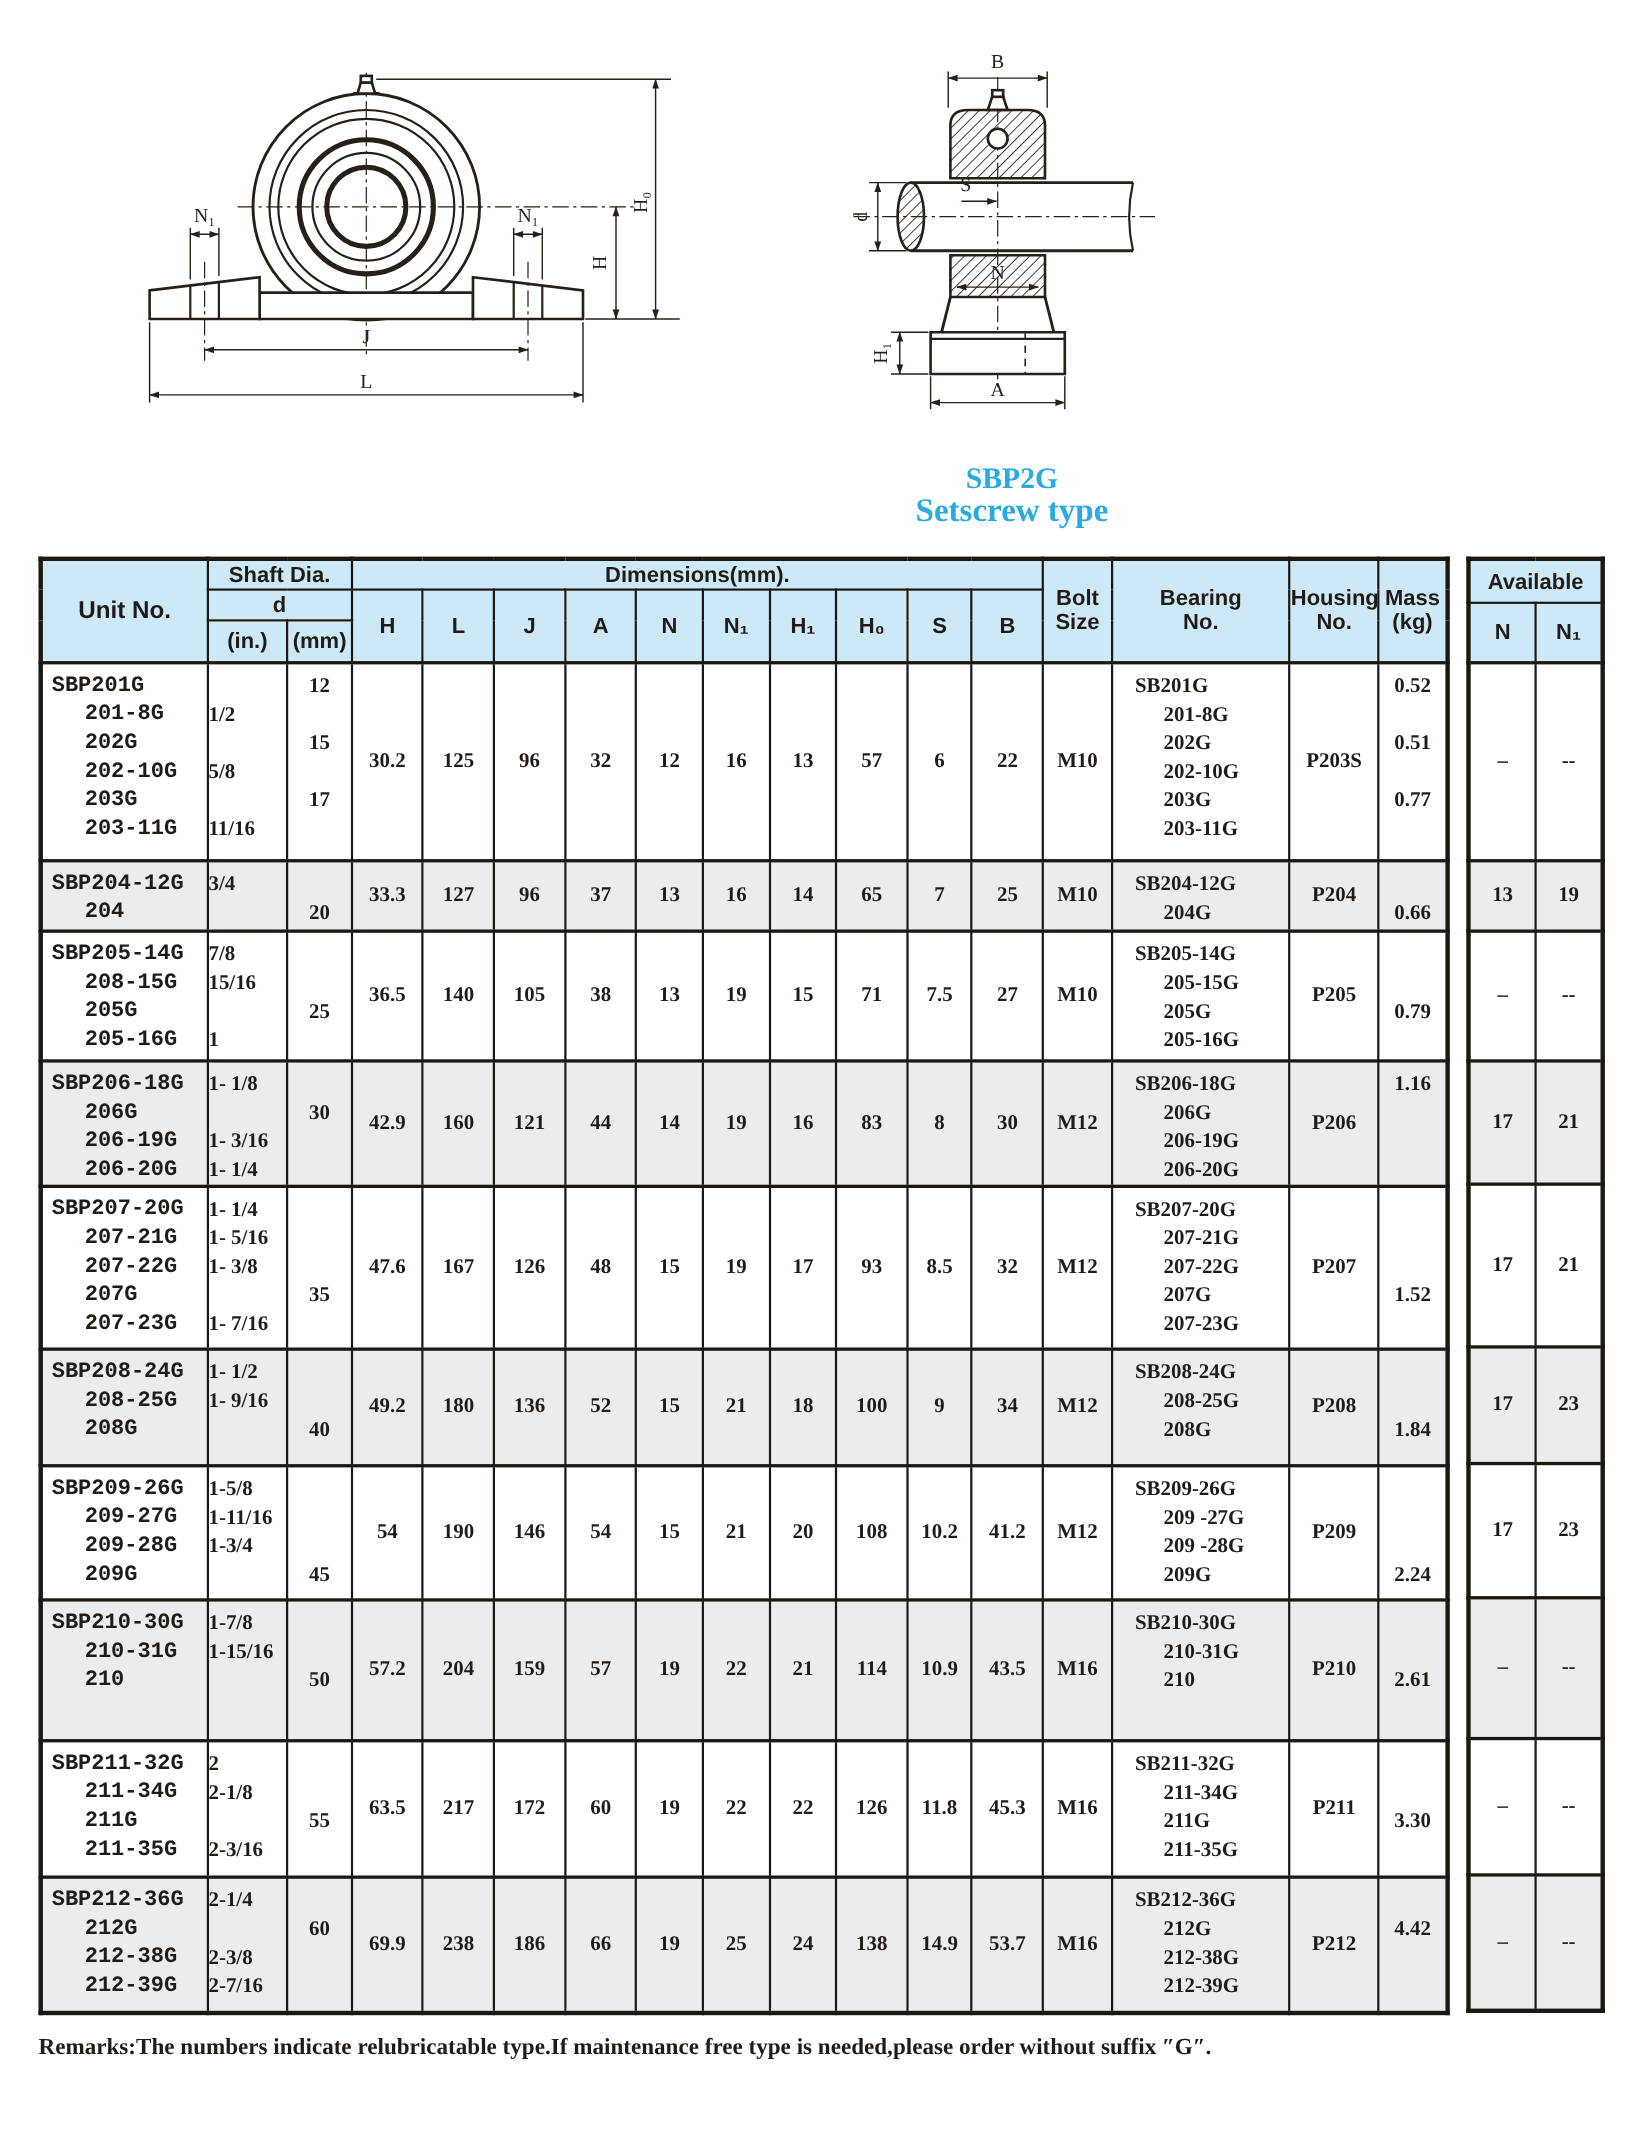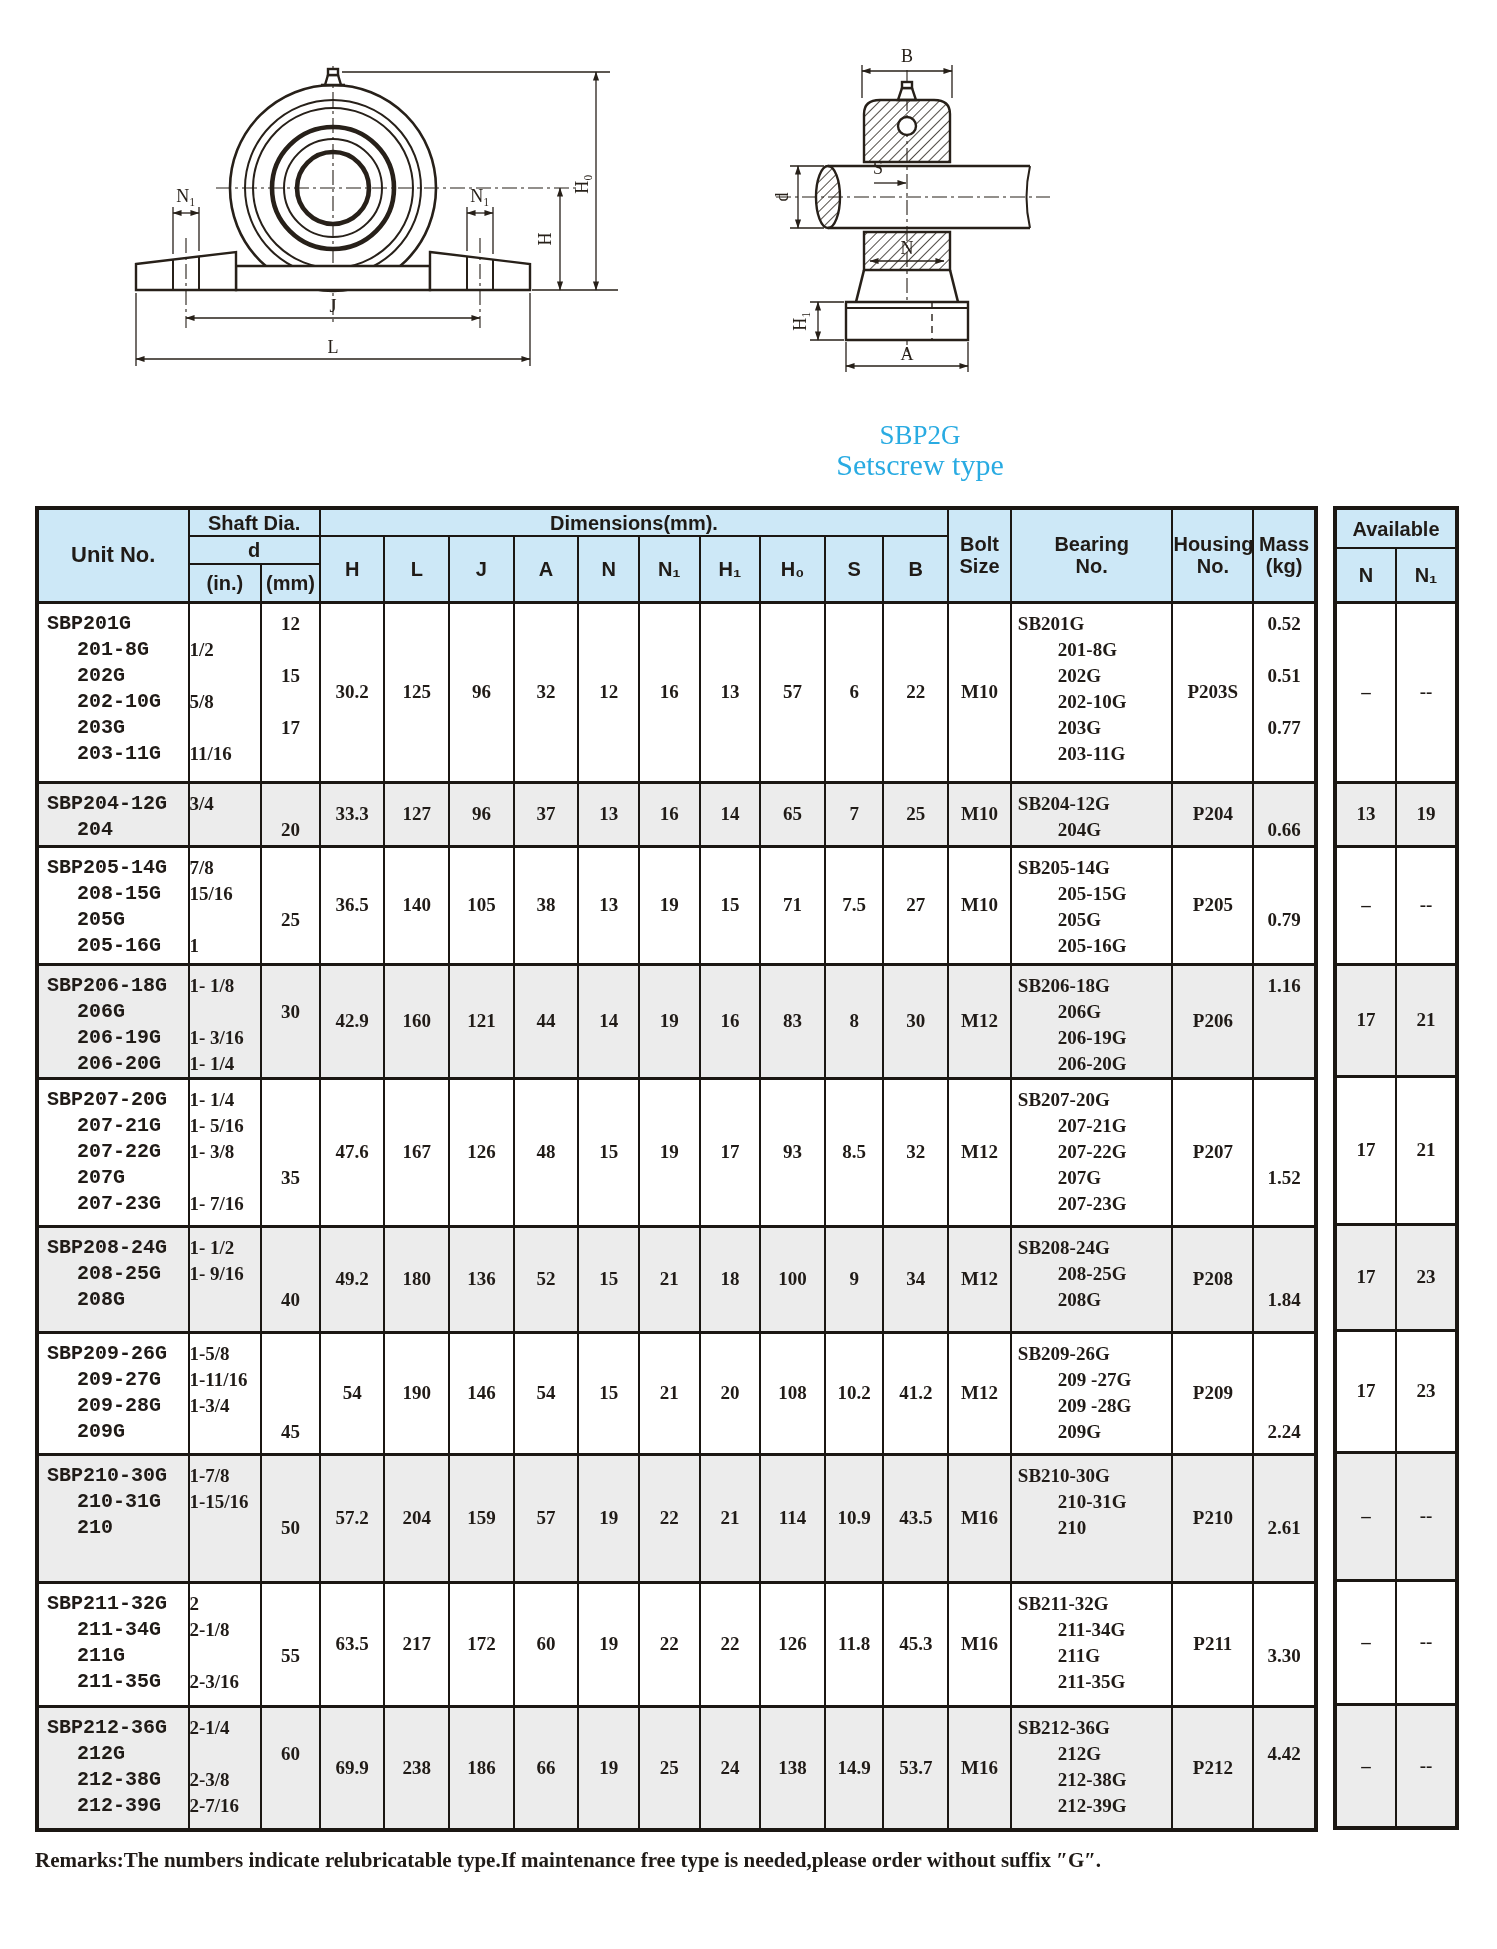--- a/index.html
+++ b/index.html
@@ -1,42 +1,42 @@
 <!DOCTYPE html>
 <html><head>
 <meta charset="utf-8">
 <style>
 *{box-sizing:border-box;margin:0;padding:0}
 html,body{background:#fff}
 body{width:1497px;height:1949px;position:relative;font-family:"Liberation Sans","DejaVu Sans",sans-serif;color:#201b17}
 .drawing{position:absolute}
 #front-view{left:118px;top:66px}
 #side-view{left:762px;top:40px}
-.caption{position:absolute;left:788px;top:420px;width:264px;text-align:center;font-family:"Liberation Serif","DejaVu Serif",serif;font-weight:normal}
+.caption{position:absolute;left:788px;top:420px;width:264px;text-align:center;font-family:"Liberation Serif","DejaVu Serif",serif;font-weight:bold}
 .caption .l1{font-size:27px;line-height:30px}
 .caption .l2{font-size:30px;line-height:30px}
 .tables{position:absolute;left:35px;top:506px;display:flex;align-items:flex-start;gap:15px}
 table{border-collapse:collapse;table-layout:fixed;background:#fff;border:4px solid #1b1713}
 table.main{width:1283px}
 table.avail{width:126px}
 th,td{border:2px solid #1b1713;overflow:hidden}
 thead{border-bottom:3px solid #1b1713}
 thead th{background:#cde8f7;font-weight:bold;font-size:20px;line-height:1.1;text-align:center;vertical-align:middle;white-space:pre-line;font-family:"Liberation Sans","DejaVu Sans",sans-serif}
 tr.hr1{height:28px}tr.hr2{height:28px}tr.hr3{height:38px}
 tr.ar1{height:40px}tr.ar2{height:54px}
 tbody tr{border-top:3px solid #1b1713}
 tbody td{vertical-align:middle;text-align:center;font-family:"Liberation Serif","DejaVu Serif",serif;font-weight:bold;font-size:19px;line-height:26px;color:#201b17}
 tr.shade td{background:#ececec}
 td.stack{vertical-align:top;padding-top:7px}
 .ln{height:26px;white-space:nowrap}
 td.unit{font-family:Liberation Mono, monospace;font-size:20px}
 td.unit .ln{text-align:left;padding-left:38px}
 td.unit .ln.first{padding-left:8px}
 td.bearing .ln{text-align:left;padding-left:46px}
-td.bearing .ln.first{padding-left:6px}
+td.bearing .ln.first{padding-left:20px}
 td.shin .ln{text-align:left;padding-left:0}
 .footer{position:absolute;left:35px;top:1840px;width:1430px;font-family:"Liberation Serif","DejaVu Serif",serif;font-weight:bold;font-size:21px;line-height:40px}
 svg .s1{fill:none;stroke:#272019;stroke-width:2}
 svg .s2{fill:none;stroke:#272019;stroke-width:2.6}
 svg .s3{fill:none;stroke:#272019;stroke-width:4.6}
 svg .wf{fill:#fff;stroke:#272019;stroke-width:2.4}
 svg .hf{fill:url(#hat);stroke:#272019;stroke-width:2.4}
 svg .cl{fill:none;stroke:#272019;stroke-width:1.1;stroke-dasharray:15 4 3 4}
 svg .dash{fill:none;stroke:#272019;stroke-width:1.4;stroke-dasharray:7 5}
 svg .dim{fill:none;stroke:#272019;stroke-width:1.3}

